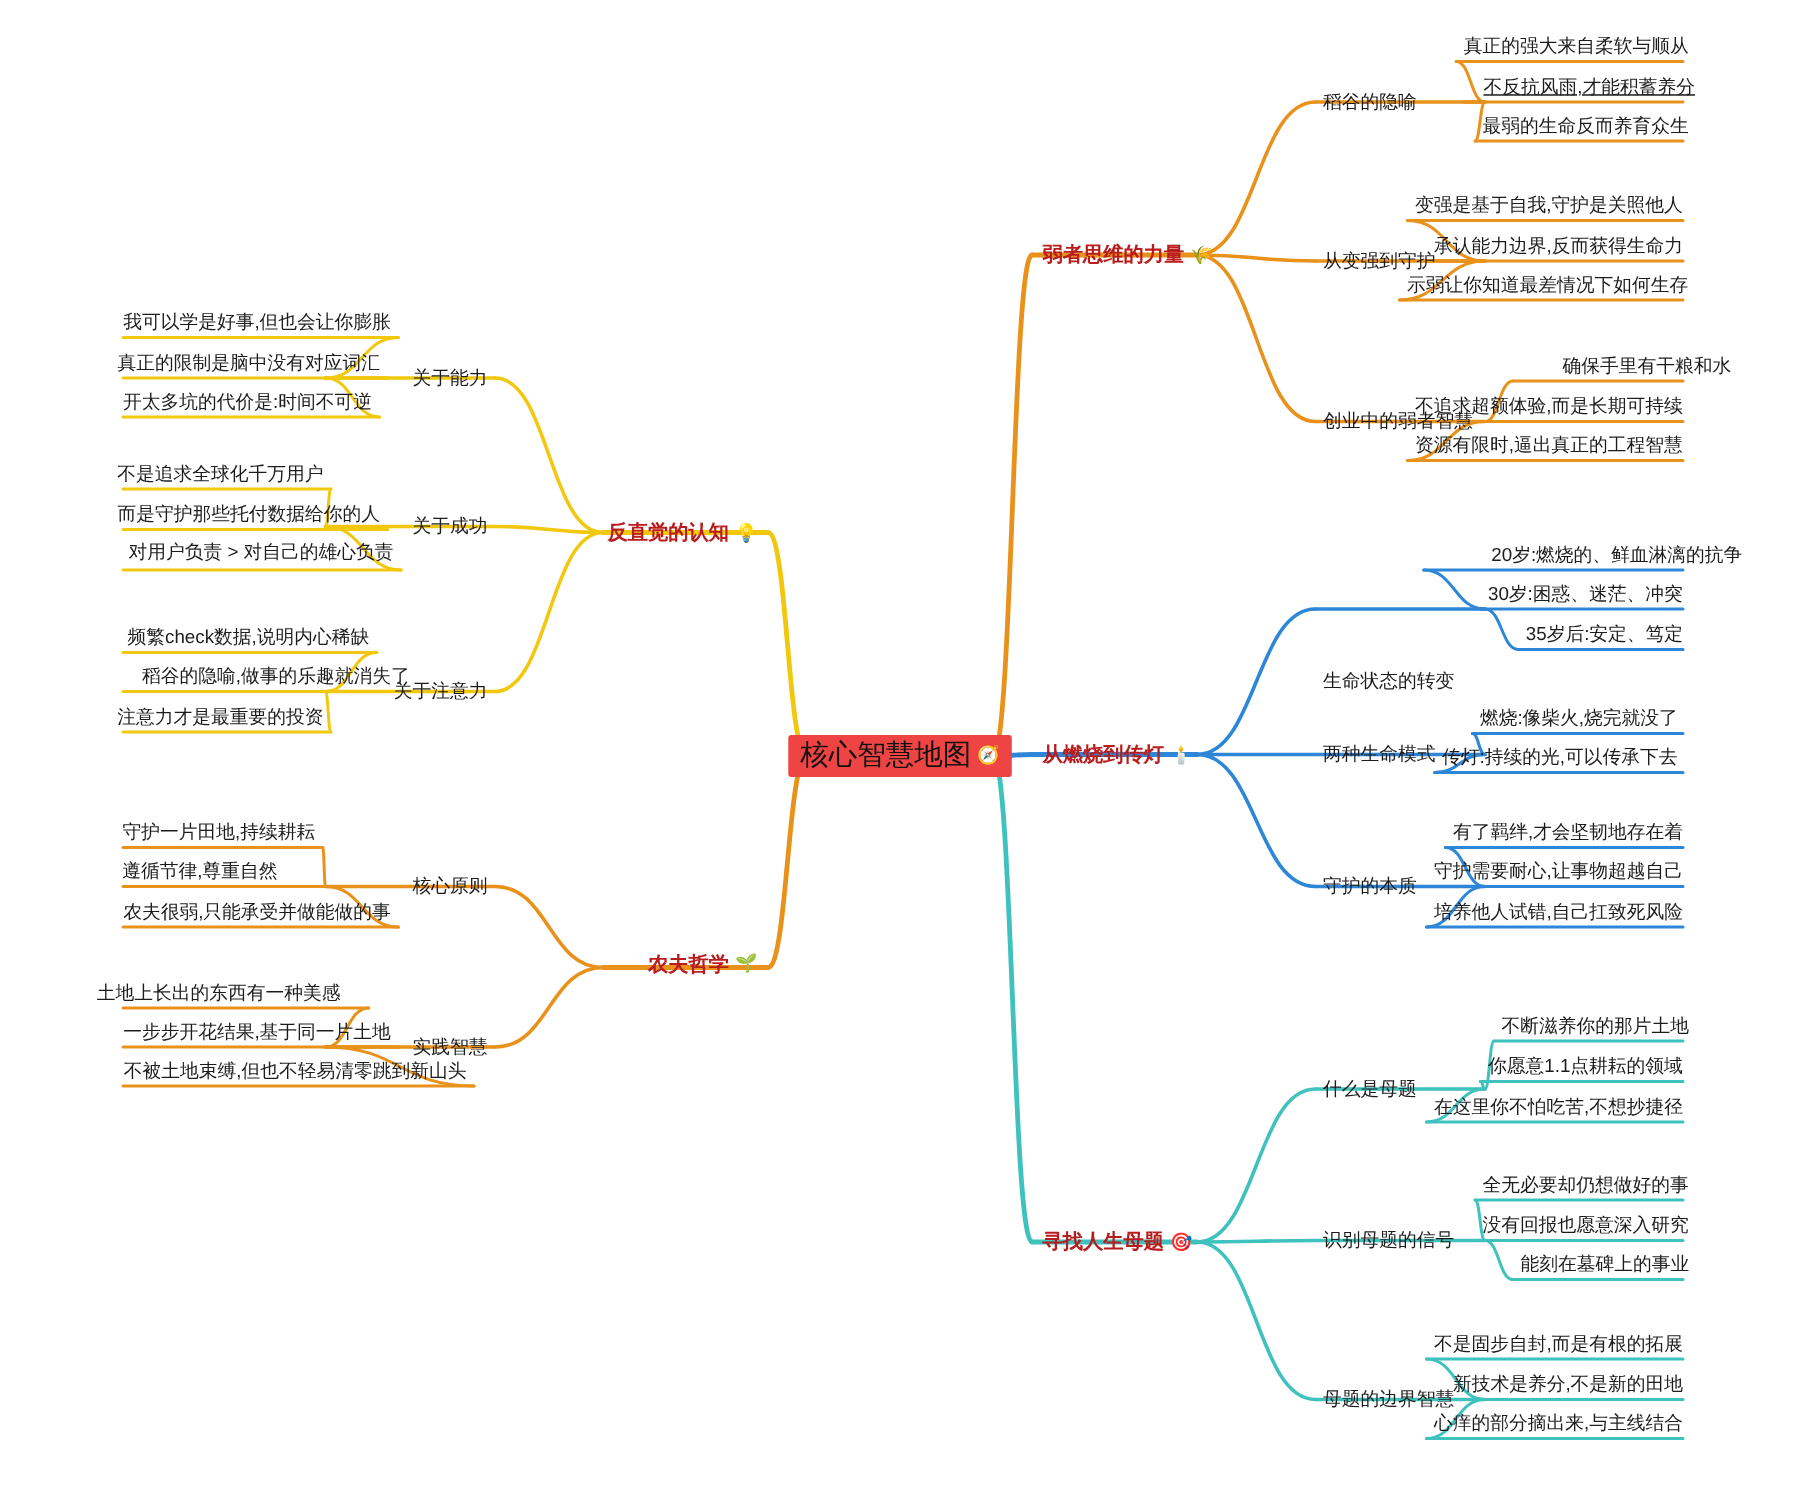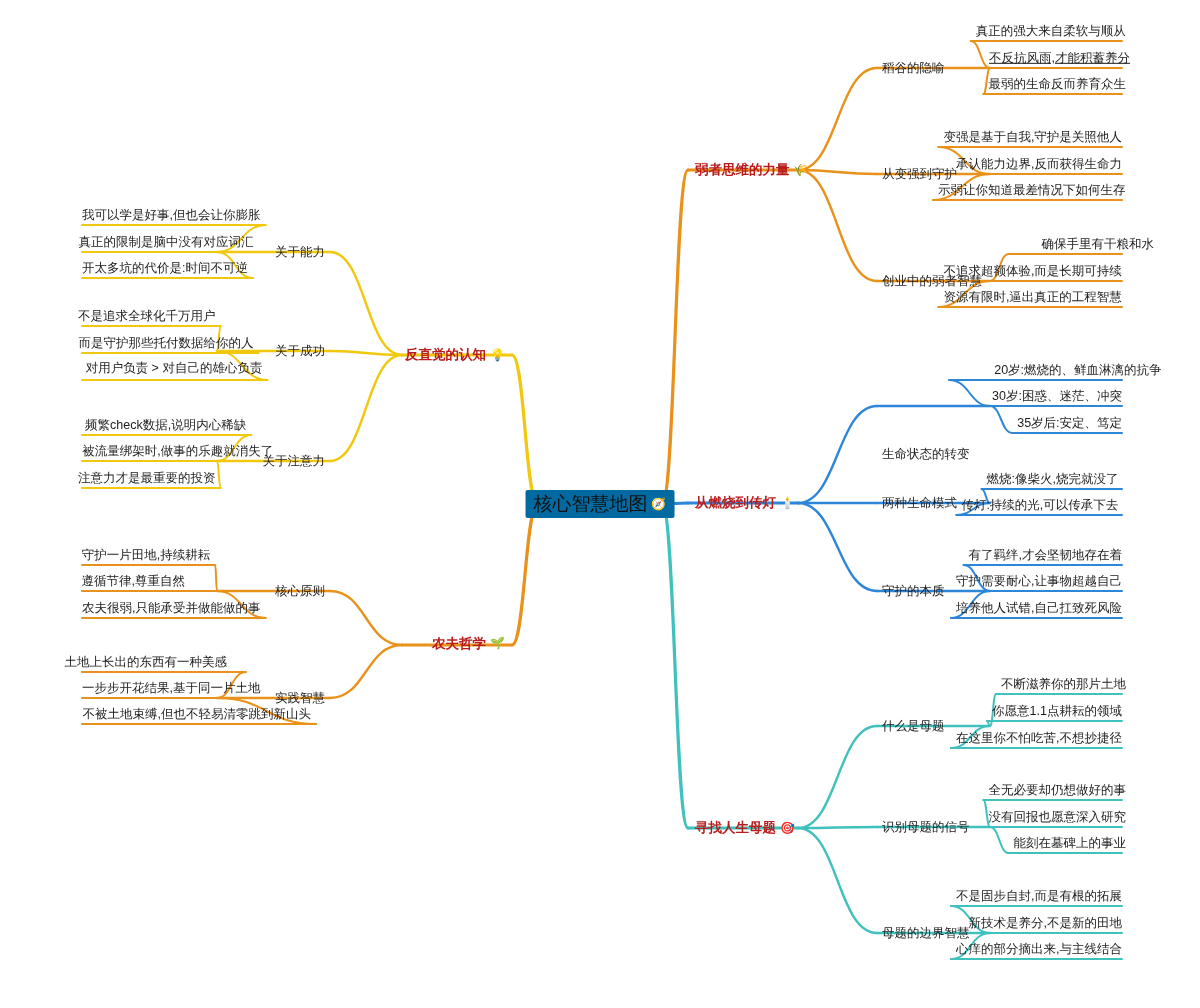--- a/index.html
+++ b/index.html
@@ -26,21 +26,21 @@
   .node {
     position: absolute;
     white-space: nowrap;
     line-height: 1.15;
     color: #1a1a1a;
     padding: 1px 3px;
   }
   .node-root {
     font-size: 19px;
     font-weight: 500;
-    background: #0369a1;
+    background: #ef4444;
     padding: 3px 8px;
     border-radius: 2px;
     color: #111;
   }
   .node-l1 {
     font-size: 13.5px;
     font-weight: 600;
     color: #b91c1c;
   }
   .node-l2 {
@@ -231,21 +231,21 @@
       <div class="node node-l2 anchor-left" style="left: 328px; top: 252px;"><span>关于能力</span></div>
       <div class="node node-l3 anchor-left" style="left: 263.6px; top: 215px;"><span>我可以学是好事,但也会让你膨胀</span></div>
       <div class="node node-l3 anchor-left" style="left: 256.4px; top: 242px;"><span>真正的限制是脑中没有对应词汇</span></div>
       <div class="node node-l3 anchor-left" style="left: 251px; top: 268px;"><span>开太多坑的代价是:时间不可逆</span></div>
       <div class="node node-l2 anchor-left" style="left: 328px; top: 351px;"><span>关于成功</span></div>
       <div class="node node-l3 anchor-left" style="left: 218.6px; top: 316px;"><span>不是追求全球化千万用户</span></div>
       <div class="node node-l3 anchor-left" style="left: 256.4px; top: 343px;"><span>而是守护那些托付数据给你的人</span></div>
       <div class="node node-l3 anchor-left" style="left: 265.4px; top: 368px;"><span>对用户负责 &gt; 对自己的雄心负责</span></div>
       <div class="node node-l2 anchor-left" style="left: 328px; top: 461px;"><span>关于注意力</span></div>
       <div class="node node-l3 anchor-left" style="left: 249.2px; top: 425px;"><span>频繁check数据,说明内心稀缺</span></div>
-      <div class="node node-l3 anchor-left" style="left: 276.2px; top: 451px;"><span>被流量绑架时,做事的乐趣就消失了</span></div>
+      <div class="node node-l3 anchor-left" style="left: 276.2px; top: 451px;"><span>稻谷的隐喻,做事的乐趣就消失了</span></div>
       <div class="node node-l3 anchor-left" style="left: 218.6px; top: 478px;"><span>注意力才是最重要的投资</span></div>
       <div class="node node-l1 anchor-left" style="left: 508px; top: 645px; font-family: Liberation Mono, monospace;"><span>农夫哲学</span><span class="emoji">🌱</span></div>
       <div class="node node-l2 anchor-left" style="left: 328px; top: 591px;"><span>核心原则</span></div>
       <div class="node node-l3 anchor-left" style="left: 213.2px; top: 555px;"><span>守护一片田地,持续耕耘</span></div>
       <div class="node node-l3 anchor-left" style="left: 188px; top: 581px;"><span>遵循节律,尊重自然</span></div>
       <div class="node node-l3 anchor-left" style="left: 263.6px; top: 608px;"><span>农夫很弱,只能承受并做能做的事</span></div>
       <div class="node node-l2 anchor-left" style="left: 328px; top: 698px;"><span>实践智慧</span></div>
       <div class="node node-l3 anchor-left" style="left: 230px; top: 662px;"><span>土地上长出的东西有一种美感</span></div>
       <div class="node node-l3 anchor-left" style="left: 263.6px; top: 688px;"><span>一步步开花结果,基于同一片土地</span></div>
       <div class="node node-l3 anchor-left" style="left: 314px; top: 714px;"><span>不被土地束缚,但也不轻易清零跳到新山头</span></div>

